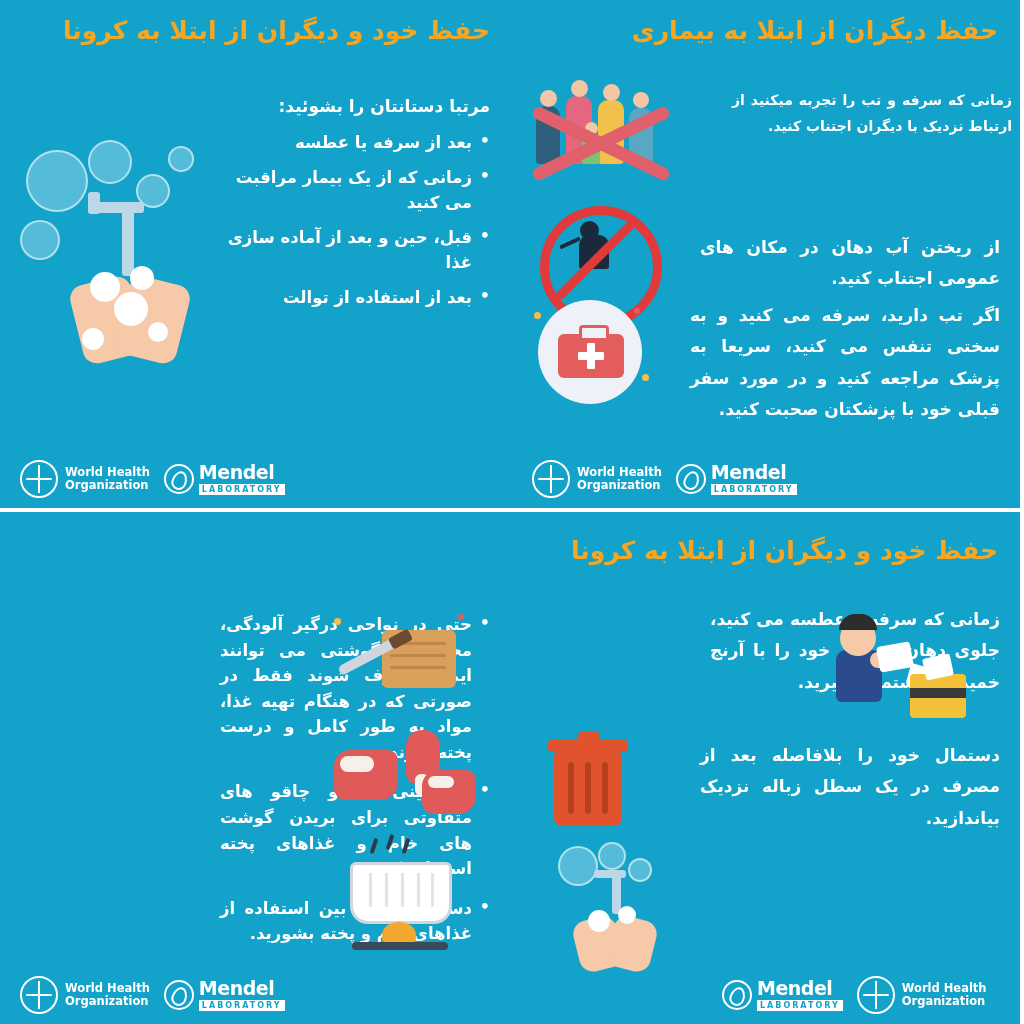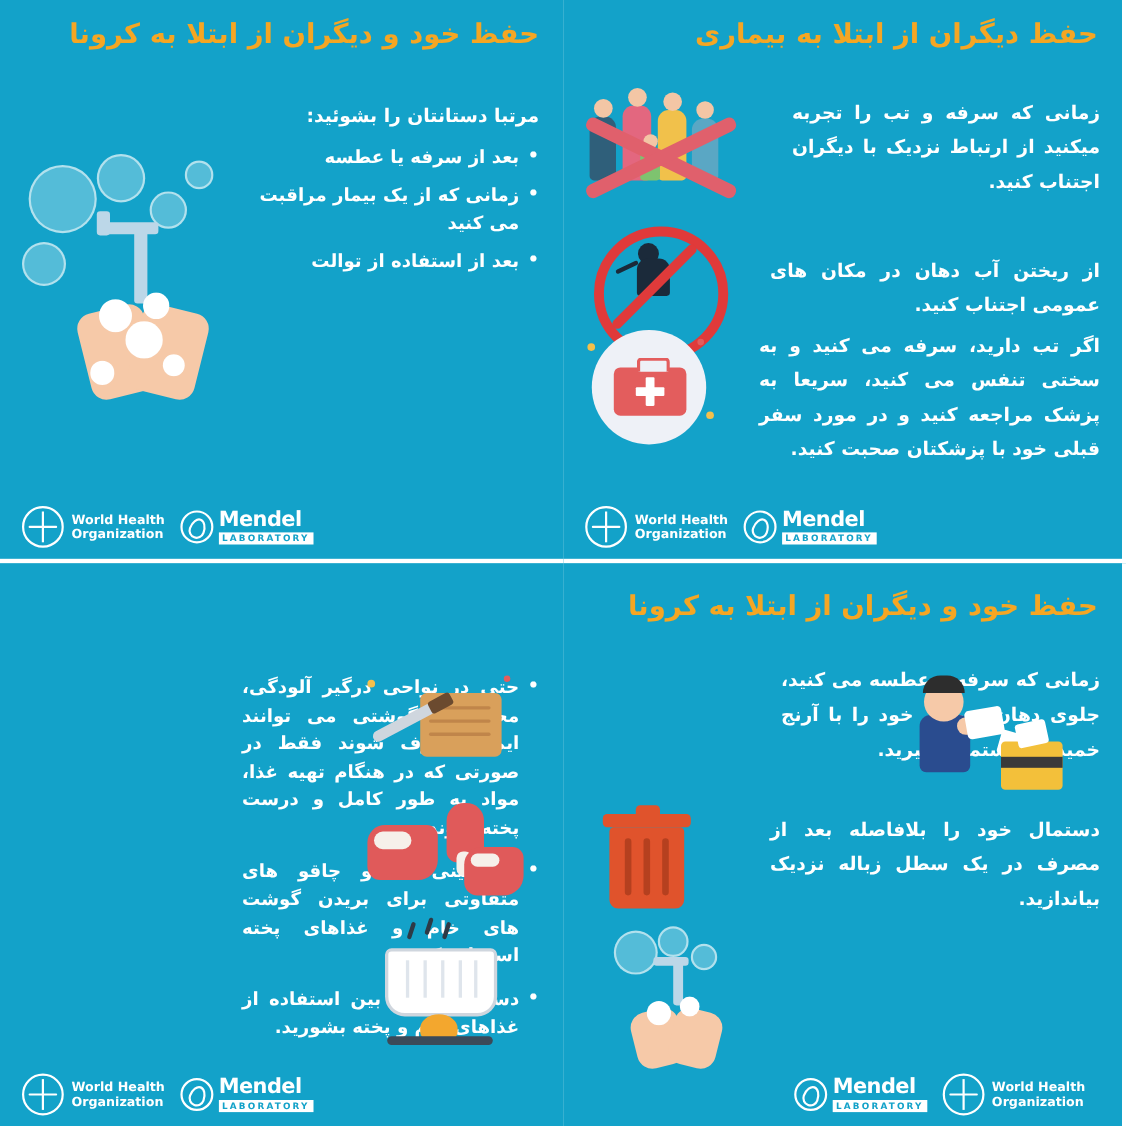--- a/index.html
+++ b/index.html
@@ -194,21 +194,21 @@
       <div class="p" style="left:41px;top:2px;width:17px;height:17px;border-radius:50%;background:#f3c6a5;"></div>
       <div class="p" style="left:68px;top:22px;width:26px;height:64px;background:#f1c14b;border-radius:10px 10px 4px 4px;"></div>
       <div class="p" style="left:73px;top:6px;width:17px;height:17px;border-radius:50%;background:#f3c6a5;"></div>
       <div class="p" style="left:99px;top:30px;width:24px;height:56px;background:#5aa7c4;border-radius:10px 10px 4px 4px;"></div>
       <div class="p" style="left:103px;top:14px;width:16px;height:16px;border-radius:50%;background:#f3c6a5;"></div>
       <div class="p" style="left:52px;top:56px;width:18px;height:30px;background:#7ec36f;border-radius:7px 7px 3px 3px;"></div>
       <div class="p" style="left:55px;top:44px;width:13px;height:13px;border-radius:50%;background:#f3c6a5;"></div>
       <div class="xmark" style="position:absolute;left:0;top:16px;width:150px;height:86px;"></div>
     </div>
 
-    <div class="body-text" style="position:absolute;right:20px;top:88px;width:280px;font-size:17px;">زمانی که سرفه و تب را تجربه میکنید از ارتباط نزدیک با دیگران اجتناب کنید.</div>
+    <div class="body-text" style="position:absolute;right:8px;top:88px;width:280px;font-size:14px;">زمانی که سرفه و تب را تجربه میکنید از ارتباط نزدیک با دیگران اجتناب کنید.</div>
 
     <div class="art" style="left:28px;top:206px;">
       <div class="nosign">
         <div class="head"></div>
         <div class="person"></div>
         <div class="spit"></div>
         <div class="slash"></div>
       </div>
     </div>
 
@@ -247,20 +247,21 @@
   </div>
 
   <div class="panel tr">
     <div class="title t-22">حفظ خود و دیگران از ابتلا به کرونا</div>
 
     <div class="lead" style="position:absolute;right:22px;top:96px;font-size:17px;">مرتبا دستانتان را بشوئید:</div>
 
     <ul class="bullets" style="position:absolute;right:22px;top:130px;width:270px;font-size:16.5px;">
       <li>بعد از سرفه یا عطسه</li>
       <li>زمانی که از یک بیمار مراقبت می کنید</li>
+      <li>قبل، حین و بعد از آماده سازی غذا</li>
       <li>بعد از استفاده از توالت</li>
     </ul>
 
     <div class="art" style="left:18px;top:140px;width:240px;height:270px;">
       <div class="bub" style="left:8px;top:10px;width:58px;height:58px;"></div>
       <div class="bub" style="left:70px;top:0px;width:40px;height:40px;"></div>
       <div class="bub" style="left:118px;top:34px;width:30px;height:30px;"></div>
       <div class="bub" style="left:2px;top:80px;width:36px;height:36px;"></div>
       <div class="bub" style="left:150px;top:6px;width:22px;height:22px;"></div>
       <div class="tap" style="left:104px;top:66px;width:12px;height:70px;"></div>

